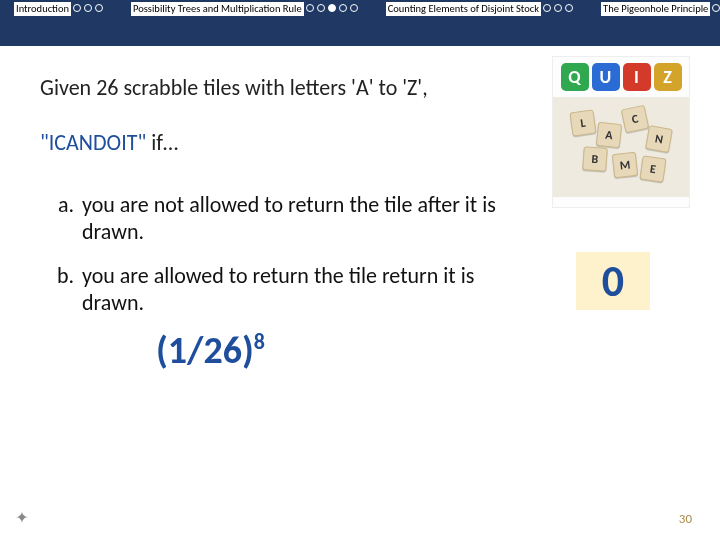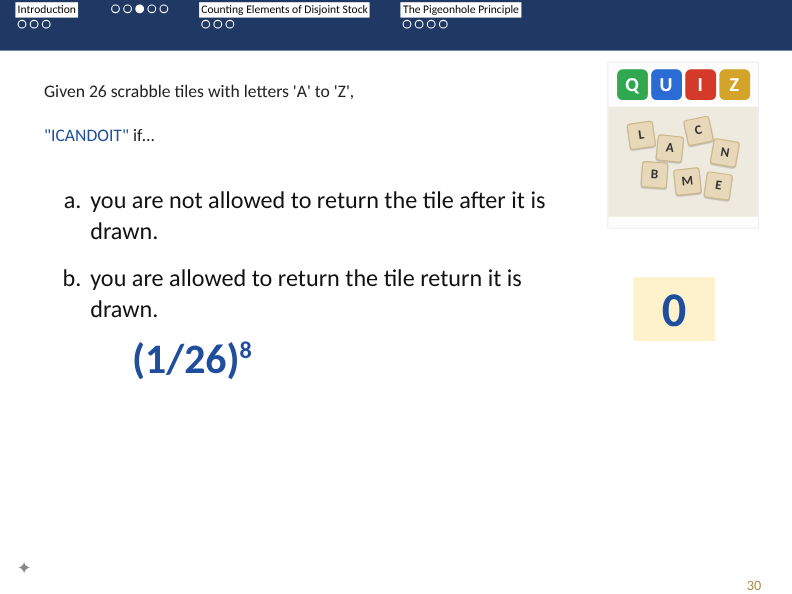--- a/index.html
+++ b/index.html
@@ -14,21 +14,21 @@
   }
   .navbar {
     background: #1f3864;
     height: 44px;
     display: flex;
     align-items: flex-start;
     padding: 2px 0 0 0;
   }
   .nav-section {
     display: flex;
-    flex-direction: column;
+    flex-direction: row;
     align-items: flex-start;
     color: #000;
     padding: 0 14px;
   }
   .nav-section .title {
     font-size: 10.5px;
     color: #000;
     background: #fff;
     padding: 0 2px 1px 2px;
     white-space: nowrap;
@@ -48,21 +48,21 @@
     background: transparent;
   }
   .dot.filled {
     background: #fff;
   }
   .content {
     padding: 28px 40px 0 40px;
     position: relative;
   }
   .question {
-    font-size: 16px;
+    font-size: 22px;
     color: #222;
     line-height: 1.25;
     max-width: 500px;
   }
   .blue {
     color: #1f4e9c;
   }
   .options {
     margin-top: 34px;
   }
@@ -90,21 +90,21 @@
     background: #fdf2cc;
     color: #1f4e9c;
     font-size: 44px;
     font-weight: bold;
     padding: 2px 26px;
   }
   .answer-b {
     color: #1f4e9c;
     font-size: 38px;
     font-weight: bold;
-    margin-left: 80px;
+    margin-left: 116px;
     margin-top: -6px;
   }
   .answer-b sup {
     font-size: 22px;
   }
   .quiz-img {
     position: absolute;
     right: 30px;
     top: 56px;
     width: 138px;
@@ -160,21 +160,21 @@
     right: 4px;
     top: 42px;
     font-size: 7px;
     color: #888;
     background: #fff;
     padding: 0 2px;
   }
   .page-num {
     position: absolute;
     right: 28px;
-    bottom: 0;
+    bottom: 14px;
     font-size: 13px;
     color: #a88b4a;
   }
   .corner-icon {
     position: absolute;
     left: 14px;
     bottom: 14px;
     width: 16px;
     height: 16px;
     color: #888;
@@ -189,20 +189,21 @@
 <div class="navbar">
   <div class="nav-section">
     <span class="title">Introduction</span>
     <div class="dots">
       <span class="dot"></span>
         <span class="dot"></span>
         <span class="dot"></span>
     </div>
   </div>
   <div class="nav-section">
+    <span class="title">Possibility Trees and Multiplication Rule</span>
     <div class="dots">
       <span class="dot"></span>
         <span class="dot"></span>
         <span class="dot filled"></span>
         <span class="dot"></span>
         <span class="dot"></span>
     </div>
   </div>
   <div class="nav-section">
     <span class="title">Counting Elements of Disjoint Stock</span>

